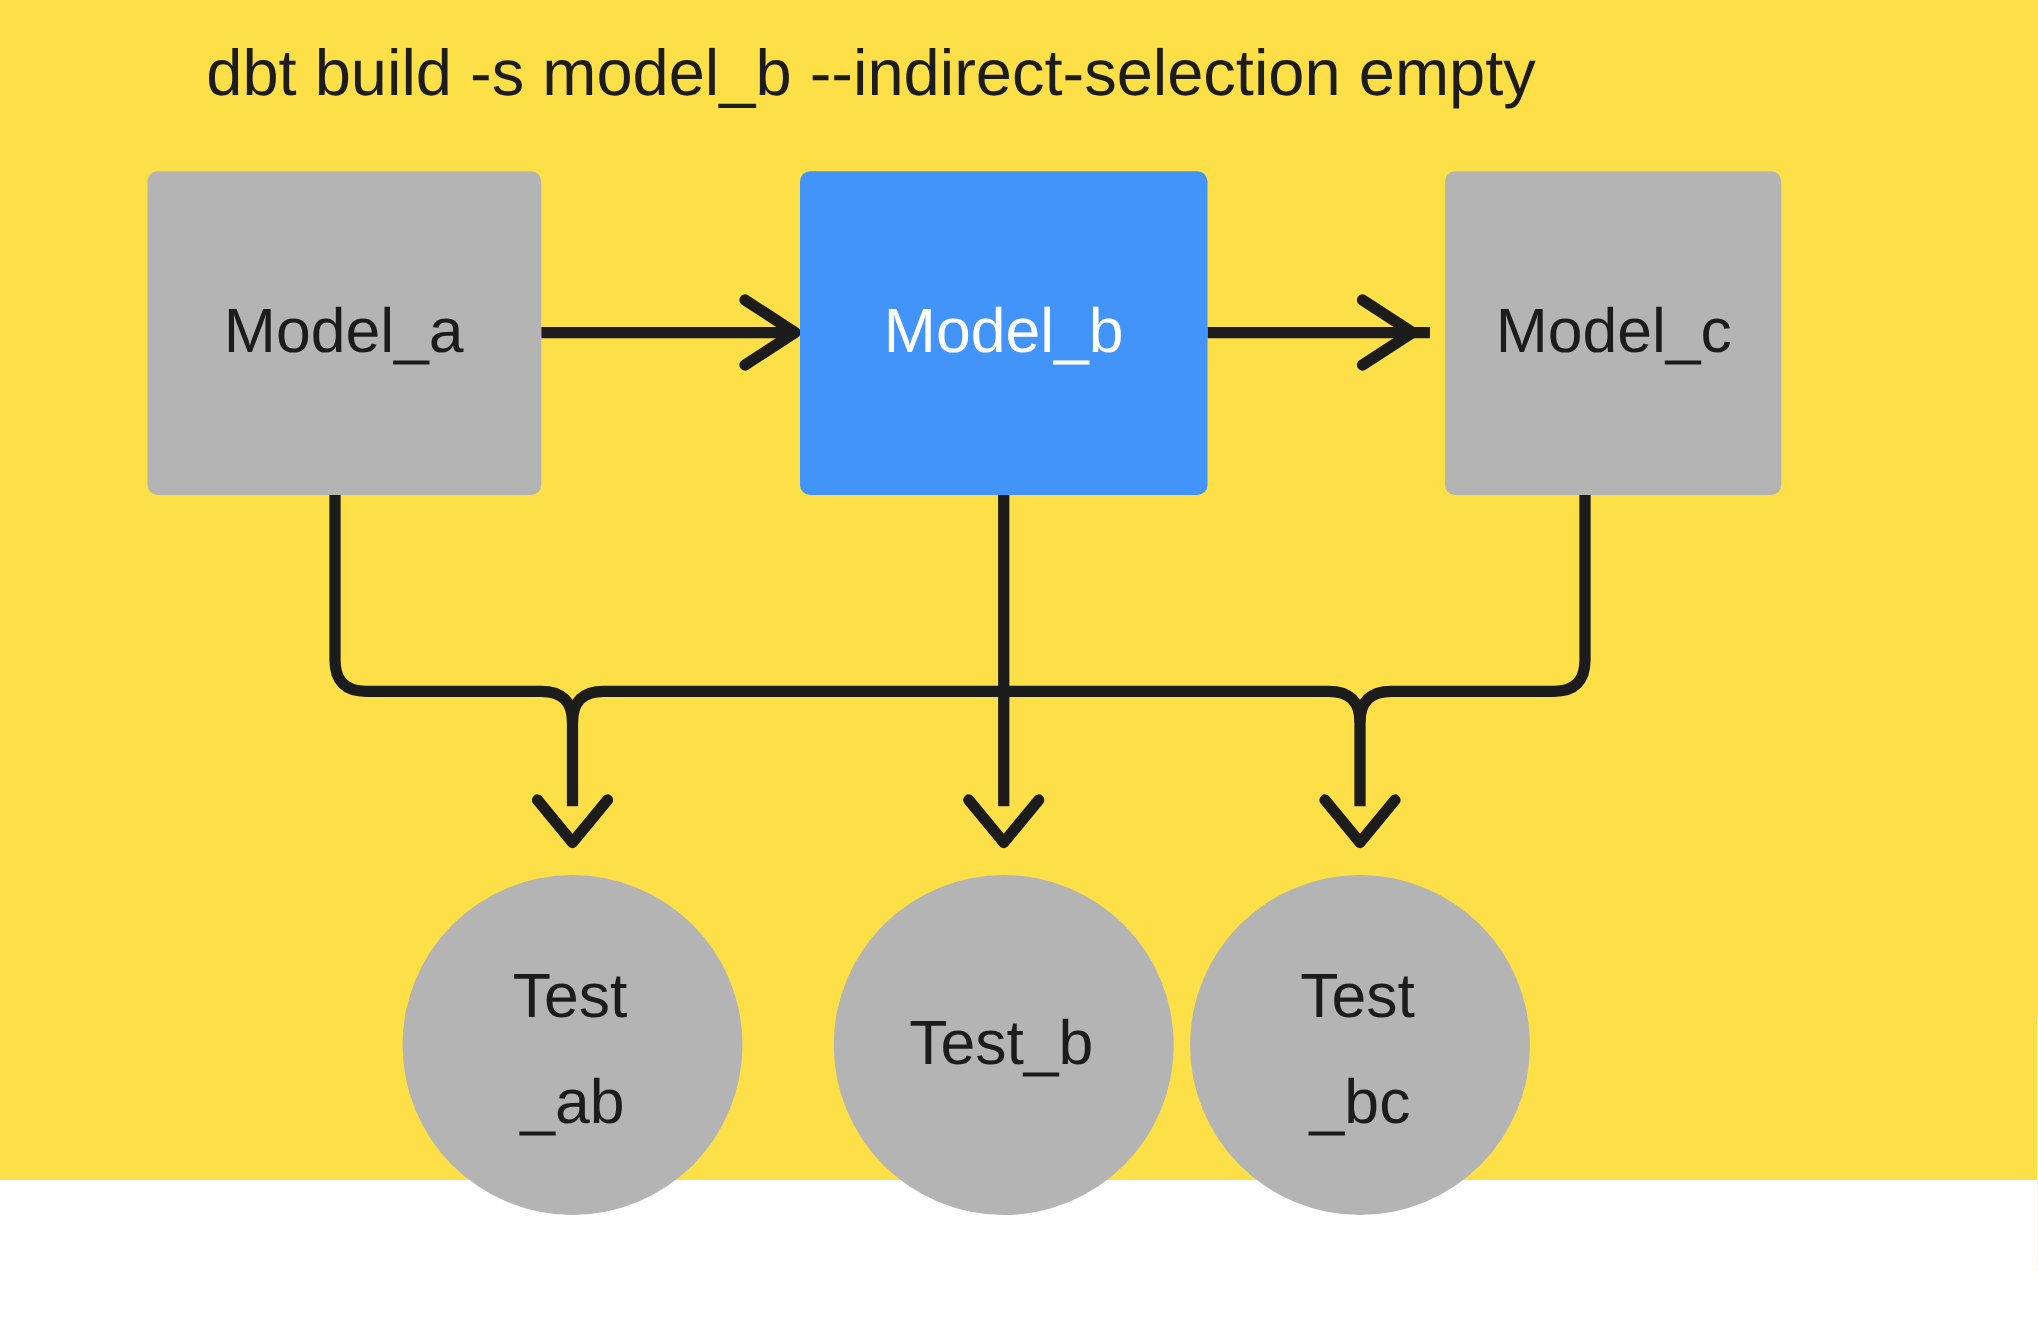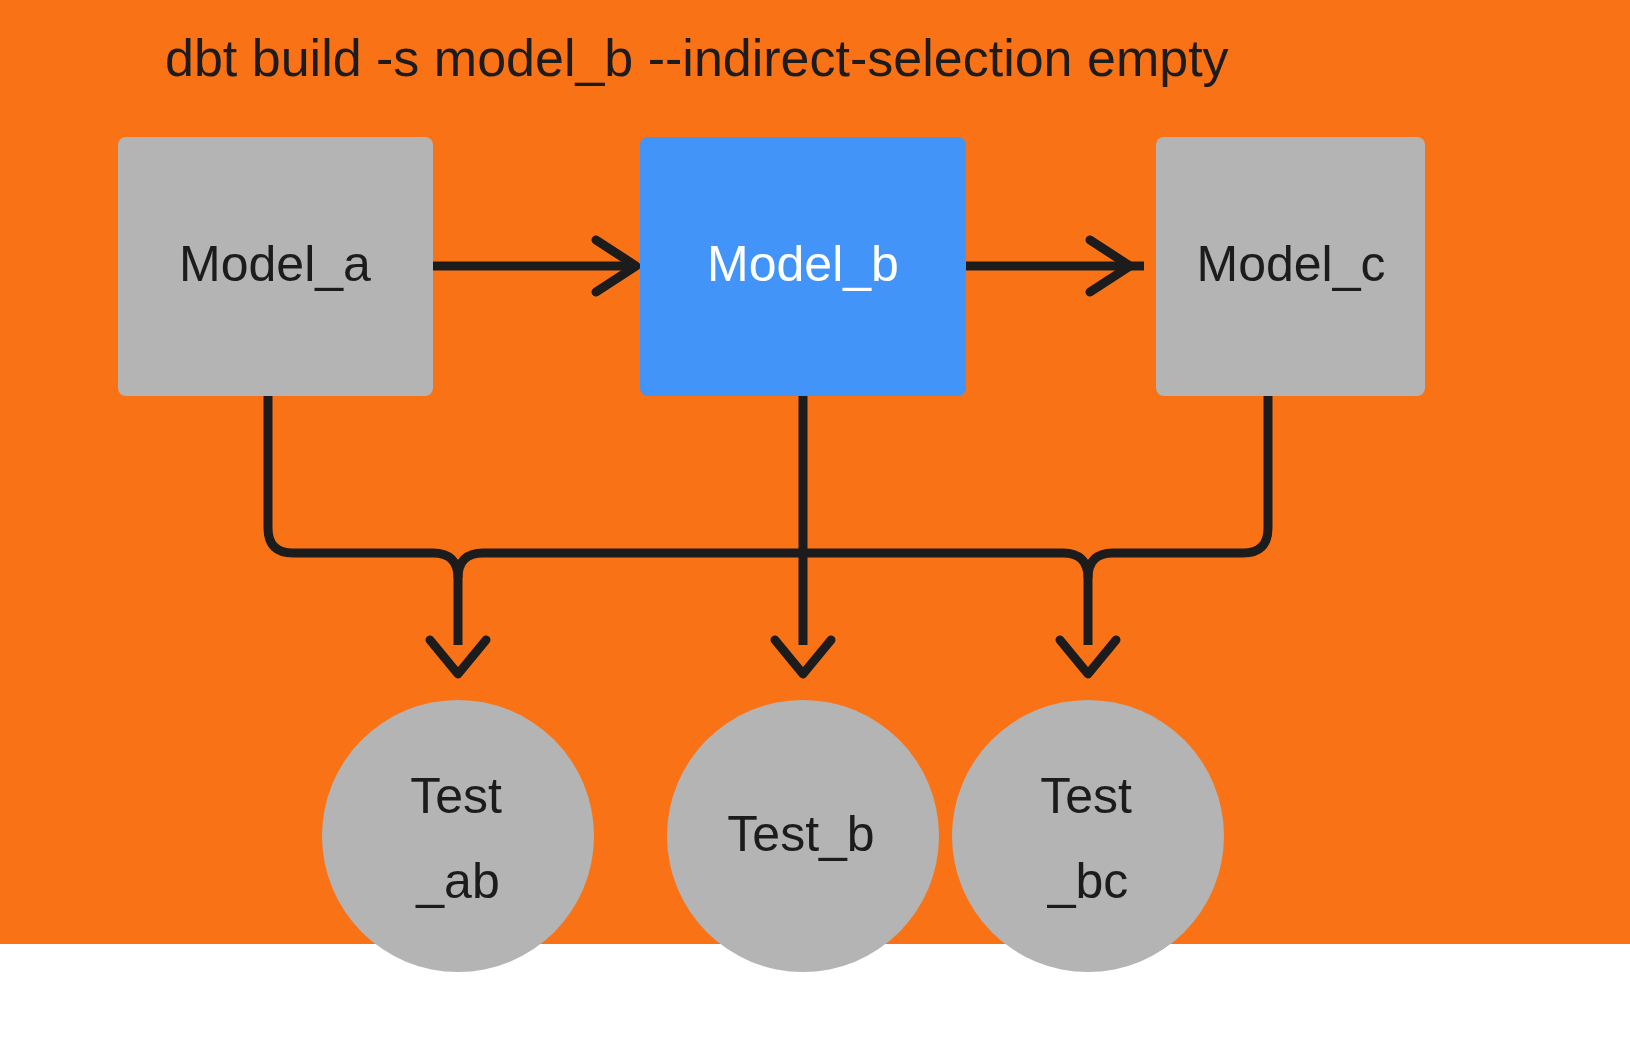--- a/index.html
+++ b/index.html
@@ -10,21 +10,21 @@
   body {
     width: 1630px;
     height: 1060px;
     font-family: "Liberation Sans", sans-serif;
     overflow: hidden;
   }
   #canvas {
     position: relative;
     width: 1630px;
     height: 944px;
-    background: #f97316;
+    background: #fde047;
   }
   #diagram-svg {
     position: absolute;
     left: 0;
     top: 0;
     width: 1630px;
     height: 1060px;
   }
   .title-text {
     font-family: "Liberation Sans", sans-serif;

